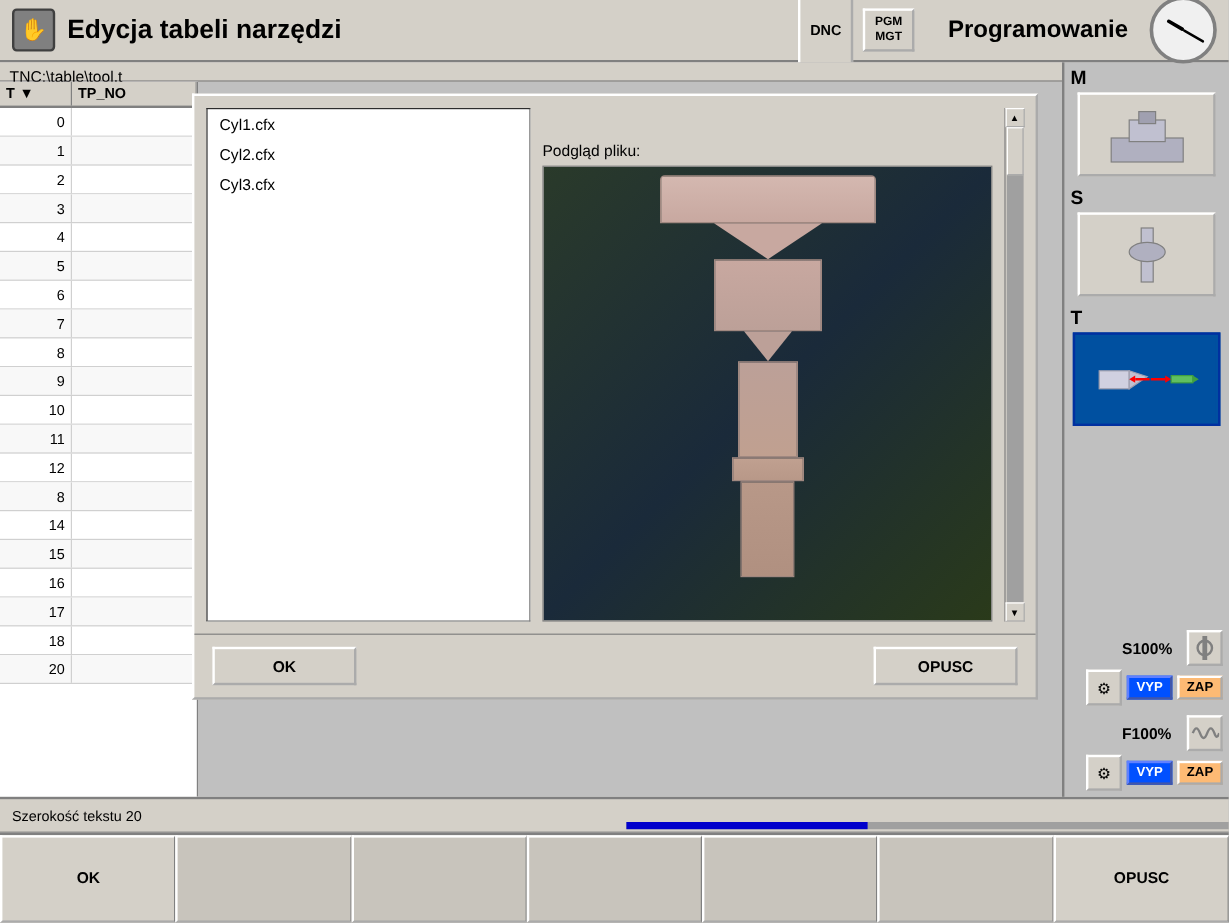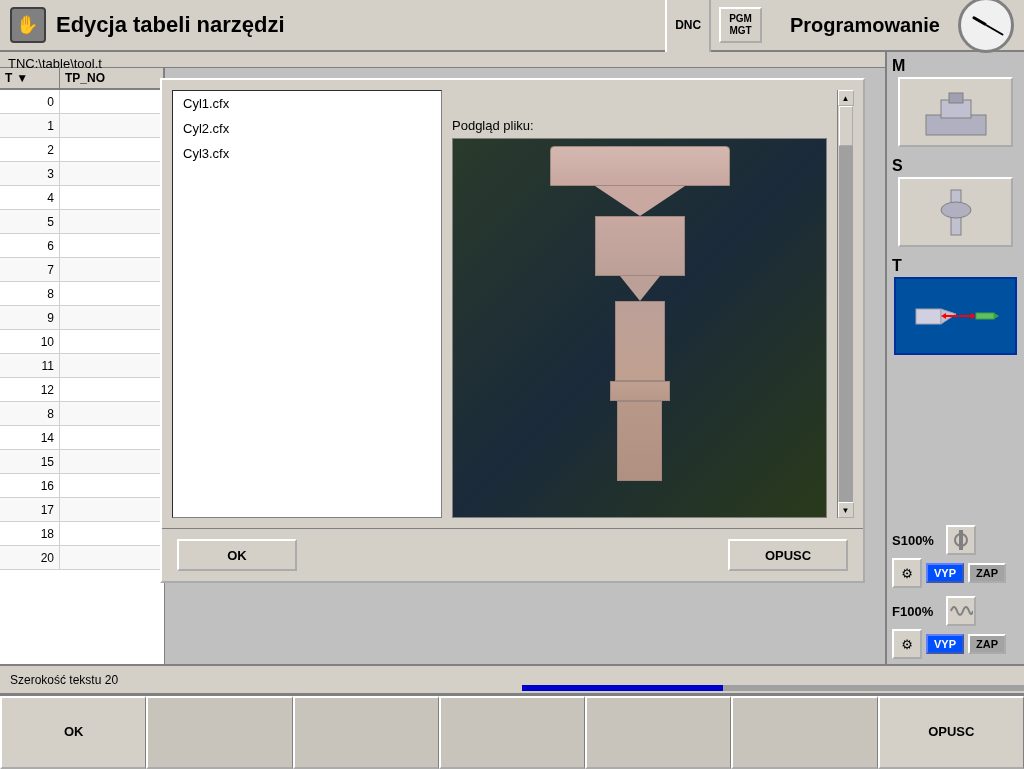--- a/index.html
+++ b/index.html
@@ -353,20 +353,21 @@
       justify-content: center;
       position: relative;
     }
 
     
     .speed-area {
       width: 100%;
       display: flex;
       flex-direction: column;
       gap: 3px;
+      align-items: flex-end;
     }
     .speed-row {
       display: flex;
       align-items: center;
       gap: 4px;
     }
     .speed-label {
       font-size: 13px;
       font-weight: bold;
       width: 50px;
@@ -383,21 +384,21 @@
     .vyp-btn {
       background: #0050ff;
       color: #fff;
       border: 2px outset #6080ff;
       font-size: 11px;
       font-weight: bold;
       padding: 2px 6px;
       cursor: pointer;
     }
     .zap-btn {
-      background: #a3a3a3;
+      background: #fdba74;
       border: 2px outset #fff;
       font-size: 11px;
       font-weight: bold;
       padding: 2px 6px;
       cursor: pointer;
     }
 
     
     #status-bar {
       display: flex;

